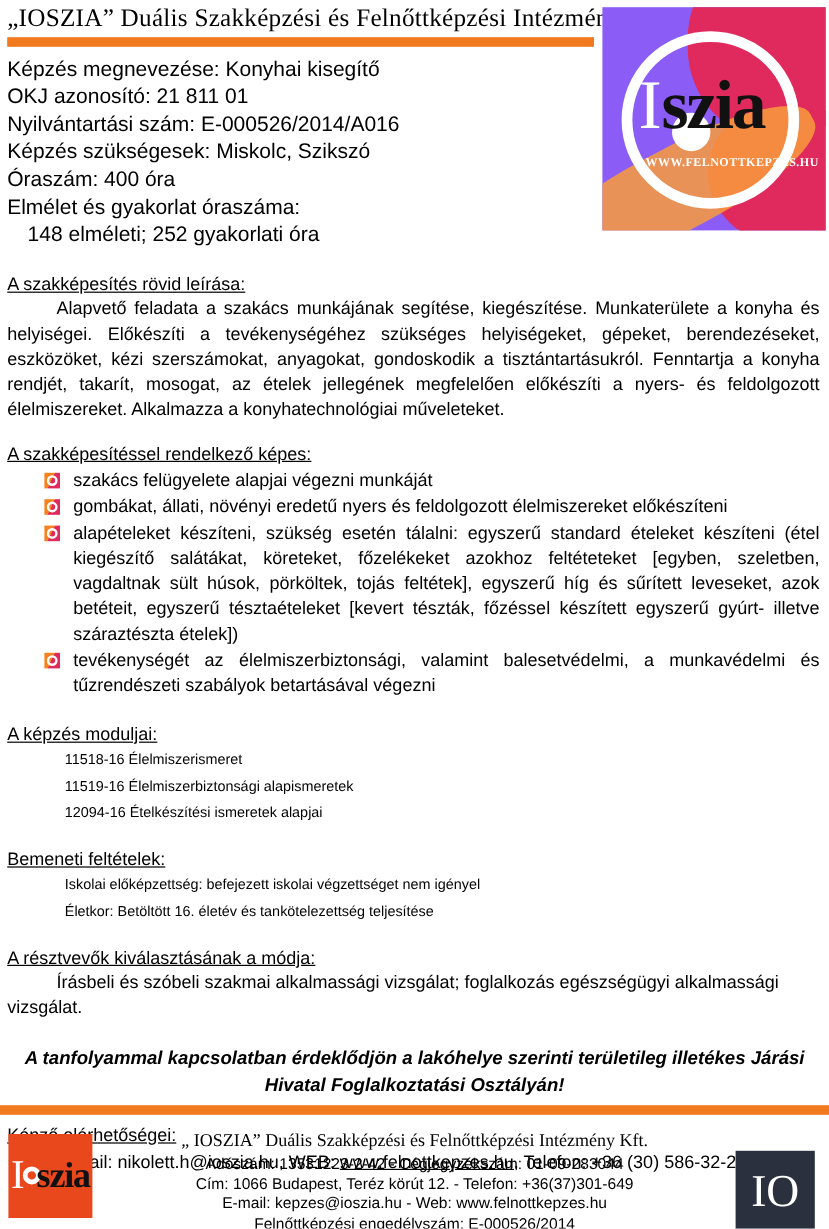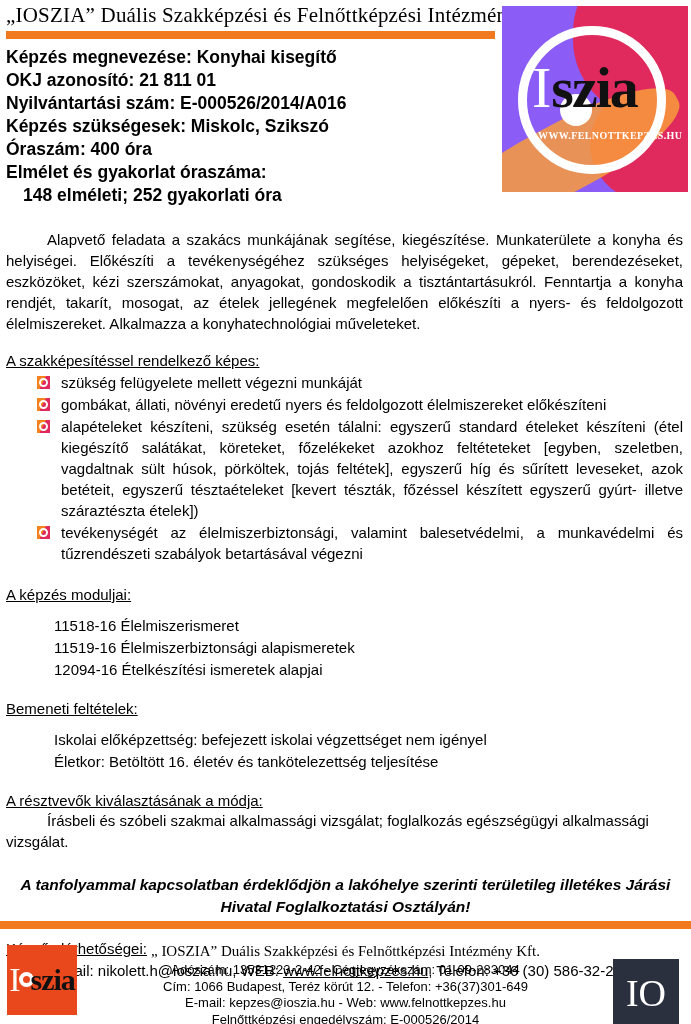--- a/index.html
+++ b/index.html
@@ -16,41 +16,41 @@
   .logo .petal2 { position:absolute; width:130px; height:120px; right:-32px; top:78px; background:#E02A5E; border-radius:50%; }
   .logo .swoosh { position:absolute; width:260px; height:70px; left:-70px; top:118px; background:#F89B3C; border-radius:45%; transform:rotate(-28deg); opacity:.85; }
   .logo .ring { position:absolute; left:16px; top:20px; width:148px; height:148px; border:9px solid #fff; border-radius:50%; }
   .logo .sdisc { position:absolute; left:58px; top:88px; width:32px; height:32px; background:#fff; border-radius:50%; }
   .logo-text { position:absolute; left:30px; top:52px; font-family:"Liberation Serif", serif; font-size:58px; line-height:60px; }
   .logo-text .li { color:#fff; }
   .logo-text .ls { color:#111; font-weight:bold; letter-spacing:-2px; }
   .logo-url { position:absolute; left:36px; top:124px; color:#fff; font-size:10px; font-weight:bold; letter-spacing:.4px; font-family:"Liberation Serif", serif; }
 
   
-  .course { margin:7px 200px 0 6px; font-weight:bold; font-size:17.5px; line-height:23px; }
+  .course { margin:7px 200px 0 6px; font-weight:normal; font-size:17.5px; line-height:23px; }
   .course .indent { padding-left:17px; }
 
   
   .sec { margin-left:6px; margin-right:8px; }
   .sec-heading { font-size:15px; text-decoration:underline; }
   .body-par { font-size:15px; line-height:21px; text-align:justify; }
   .body-par .firstline { display:inline-block; width:41px; }
   .mt22 { margin-top:22px; }
   .mt18 { margin-top:18px; }
   .mt20 { margin-top:20px; }
 
   
   .bullets { margin-top:2px; }
   .bullet-row { display:flex; gap:11px; padding-left:31px; margin-top:1px; }
   .bullet-icon { flex:0 0 13px; width:13px; height:13px; margin-top:4px; position:relative;
                  background:linear-gradient(115deg,#F5821F 46%,#E02A5E 46%); }
   .bullet-icon .bring { position:absolute; inset:2px; border:2px solid #fff; border-radius:50%; }
   .bullet-text { font-size:15px; line-height:21px; text-align:justify; flex:1; }
 
-  .plain-list { font-size:15px; line-height:21px; padding-left:48px; margin-top:11px; }
+  .plain-list { font-size:12px; line-height:21px; padding-left:48px; margin-top:1px; }
   .plain-list div { margin-top:1px; }
 
   
   .notice { margin:22px 14px 0 14px; font-size:15.5px; font-weight:bold; font-style:italic; text-align:center; line-height:22px; }
 
   
   .contact-line { font-size:15px; line-height:21px; margin-top:2px; }
   .contact-line .firstline { display:inline-block; width:41px; }
   .weblink { text-decoration:underline; }
 
@@ -93,31 +93,32 @@
     <div>Képzés megnevezése: Konyhai kisegítő</div>
     <div>OKJ azonosító: 21 811 01</div>
     <div>Nyilvántartási szám: E-000526/2014/A016</div>
     <div>Képzés szükségesek: Miskolc, Szikszó</div>
     <div>Óraszám: 400 óra</div>
     <div>Elmélet és gyakorlat óraszáma:</div>
     <div class="indent">148 elméleti; 252 gyakorlati óra</div>
   </div>
 
   <div class="sec mt22">
+    <span class="sec-heading">A szakképesítés rövid leírása:</span>
     <div class="body-par"><span class="firstline"></span><span>Alapvető feladata a szakács munkájának segítése, kiegészítése. Munkaterülete a konyha és helyiségei. Előkészíti a tevékenységéhez szükséges helyiségeket, gépeket, berendezéseket, eszközöket, kézi szerszámokat, anyagokat, gondoskodik a tisztántartásukról. Fenntartja a konyha rendjét, takarít, mosogat, az ételek jellegének megfelelően előkészíti a nyers- és feldolgozott élelmiszereket. Alkalmazza a konyhatechnológiai műveleteket.</span></div>
   </div>
 
   <div class="sec mt18">
     <span class="sec-heading">A szakképesítéssel rendelkező képes:</span>
     <div class="bullets">
       <div class="bullet-row">
         <span class="bullet-icon">
             <span class="bring"></span>
           </span>
-        <span class="bullet-text">szükség felügyelete mellett végezni munkáját</span>
+        <span class="bullet-text">szakács felügyelete alapjai végezni munkáját</span>
       </div>
       <div class="bullet-row">
         <span class="bullet-icon">
             <span class="bring"></span>
           </span>
         <span class="bullet-text">gombákat, állati, növényi eredetű nyers és feldolgozott élelmiszereket előkészíteni</span>
       </div>
       <div class="bullet-row">
         <span class="bullet-icon">
             <span class="bring"></span>

